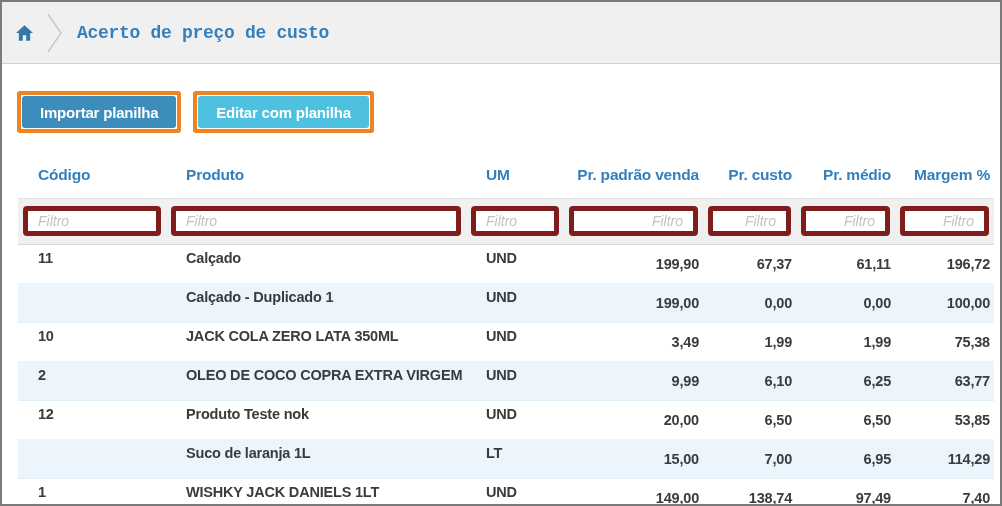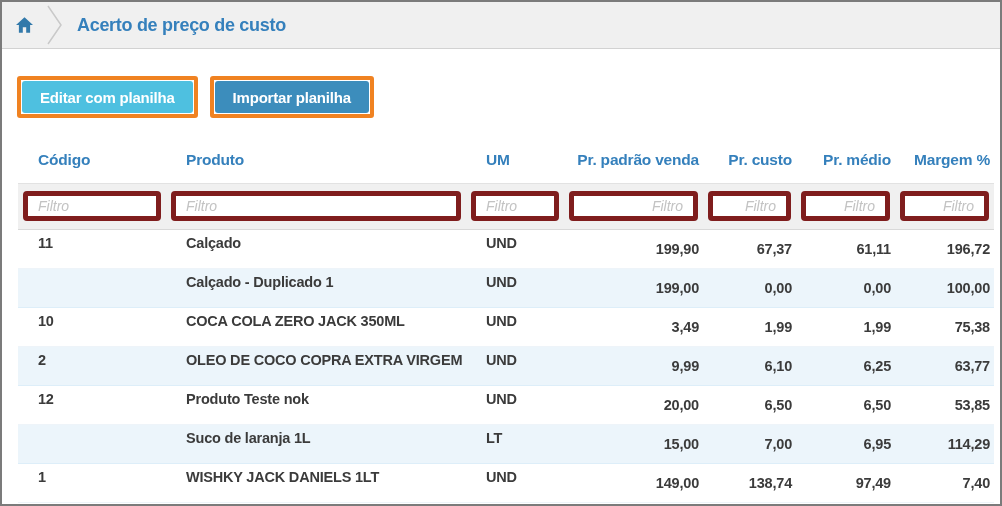--- a/index.html
+++ b/index.html
@@ -10,22 +10,22 @@
     --row-stripe-blue:#ecf5fb;
   }
   *{box-sizing:border-box;}
   html,body{margin:0;padding:0;}
   body{width:1002px;height:506px;font-family:"Liberation Sans",sans-serif;background:#fff;}
   .frame{
     width:1002px;height:506px;border:2px solid #7b7b7b;background:#fff;overflow:hidden;
   }
   
   .breadcrumb-bar{
-    height:47px;background:#f0f0f0;border-bottom:1px solid #d2d2d2;
-    display:flex;align-items:center;
+    height:62px;background:#f0f0f0;border-bottom:1px solid #d2d2d2;
+    display:flex;align-items:center;font-family:Liberation Mono, monospace;
   }
   .home-btn{
     width:44px;display:flex;align-items:center;justify-content:center;cursor:pointer;
   }
   .chevron-sep{display:block;}
   .page-title{
     color:var(--accent-blue);font-size:18px;font-weight:bold;margin-left:13px;letter-spacing:-0.3px;
   }
   
   .toolbar{margin:27px 0 0 15px;display:flex;gap:12px;}
@@ -83,24 +83,24 @@
     <span style="display:flex;">
       <svg class="chevron-sep" width="18" height="42" viewBox="0 0 18 42">
         <polyline points="2,2 15,21 2,40" fill="none" stroke="#c9c9c9" stroke-width="1.5"></polyline>
       </svg>
     </span>
     <span class="page-title">Acerto de preço de custo</span>
   </div>
 
   <div class="toolbar">
     <span class="highlight-box">
-      <button class="btn btn-info">Editar com planilha</button>
+      <button class="btn btn-primary">Importar planilha</button>
     </span>
     <span class="highlight-box">
-      <button class="btn btn-primary">Importar planilha</button>
+      <button class="btn btn-info">Editar com planilha</button>
     </span>
   </div>
 
   <table class="grid">
     <colgroup>
         <col style="width: 148px;">
         <col style="width: 300px;">
         <col style="width: 98px;">
         <col style="width: 139px;">
         <col style="width: 93px;">
@@ -141,21 +141,21 @@
           <td></td>
           <td>Calçado - Duplicado 1</td>
           <td>UND</td>
           <td class="num">199,00</td>
           <td class="num">0,00</td>
           <td class="num">0,00</td>
           <td class="num">100,00</td>
         </tr>
         <tr>
           <td>10</td>
-          <td>COCA COLA ZERO JACK 350ML</td>
+          <td>JACK COLA ZERO LATA 350ML</td>
           <td>UND</td>
           <td class="num">3,49</td>
           <td class="num">1,99</td>
           <td class="num">1,99</td>
           <td class="num">75,38</td>
         </tr>
         <tr>
           <td>2</td>
           <td>OLEO DE COCO COPRA EXTRA VIRGEM</td>
           <td>UND</td>

